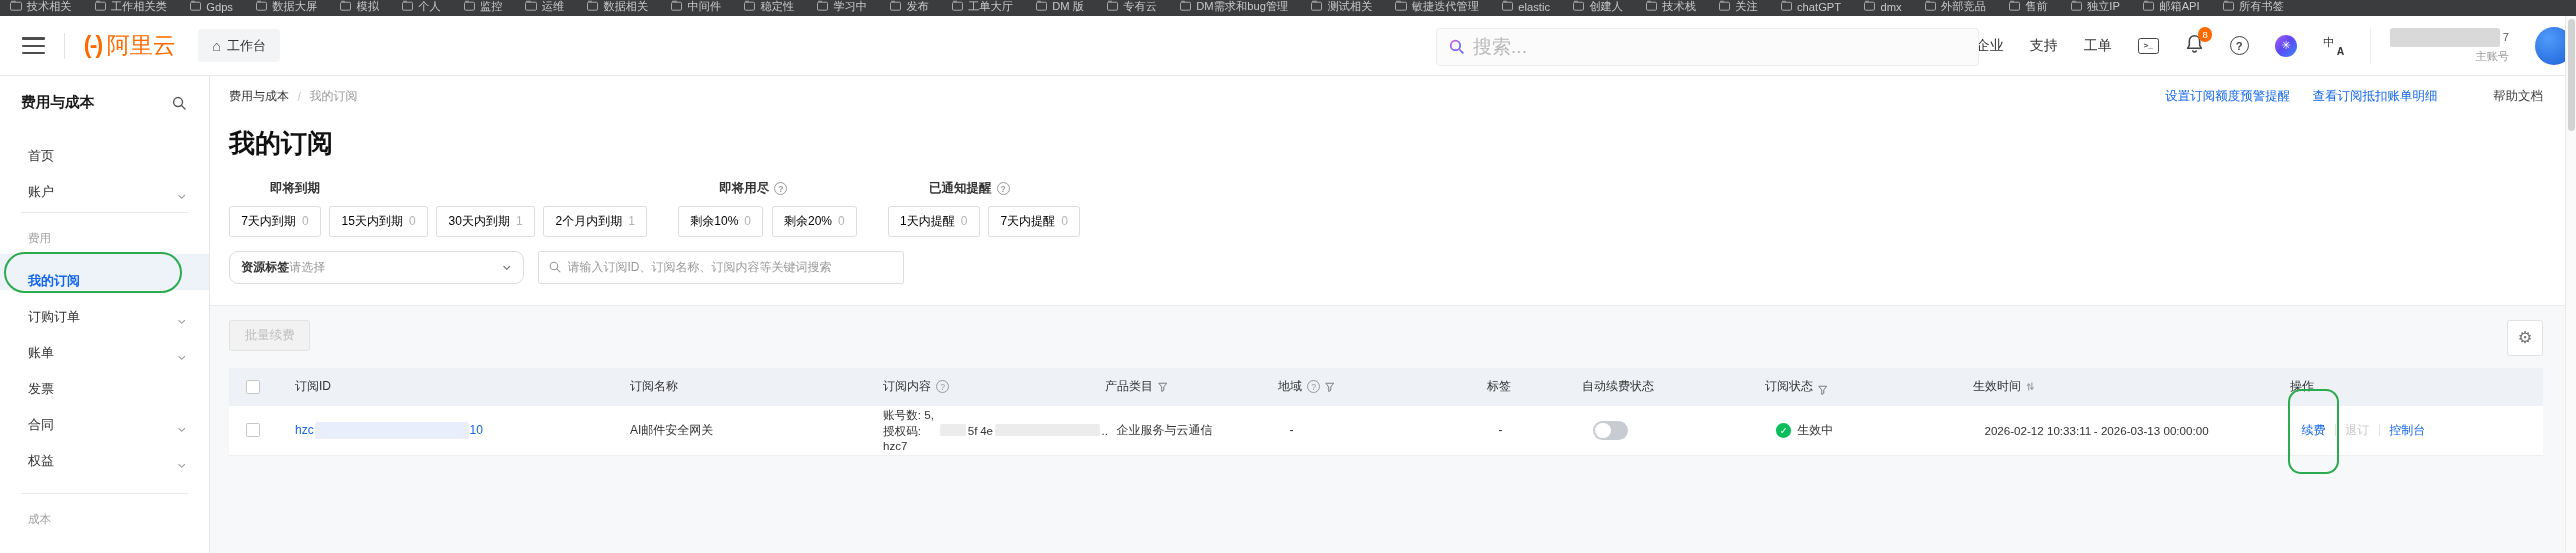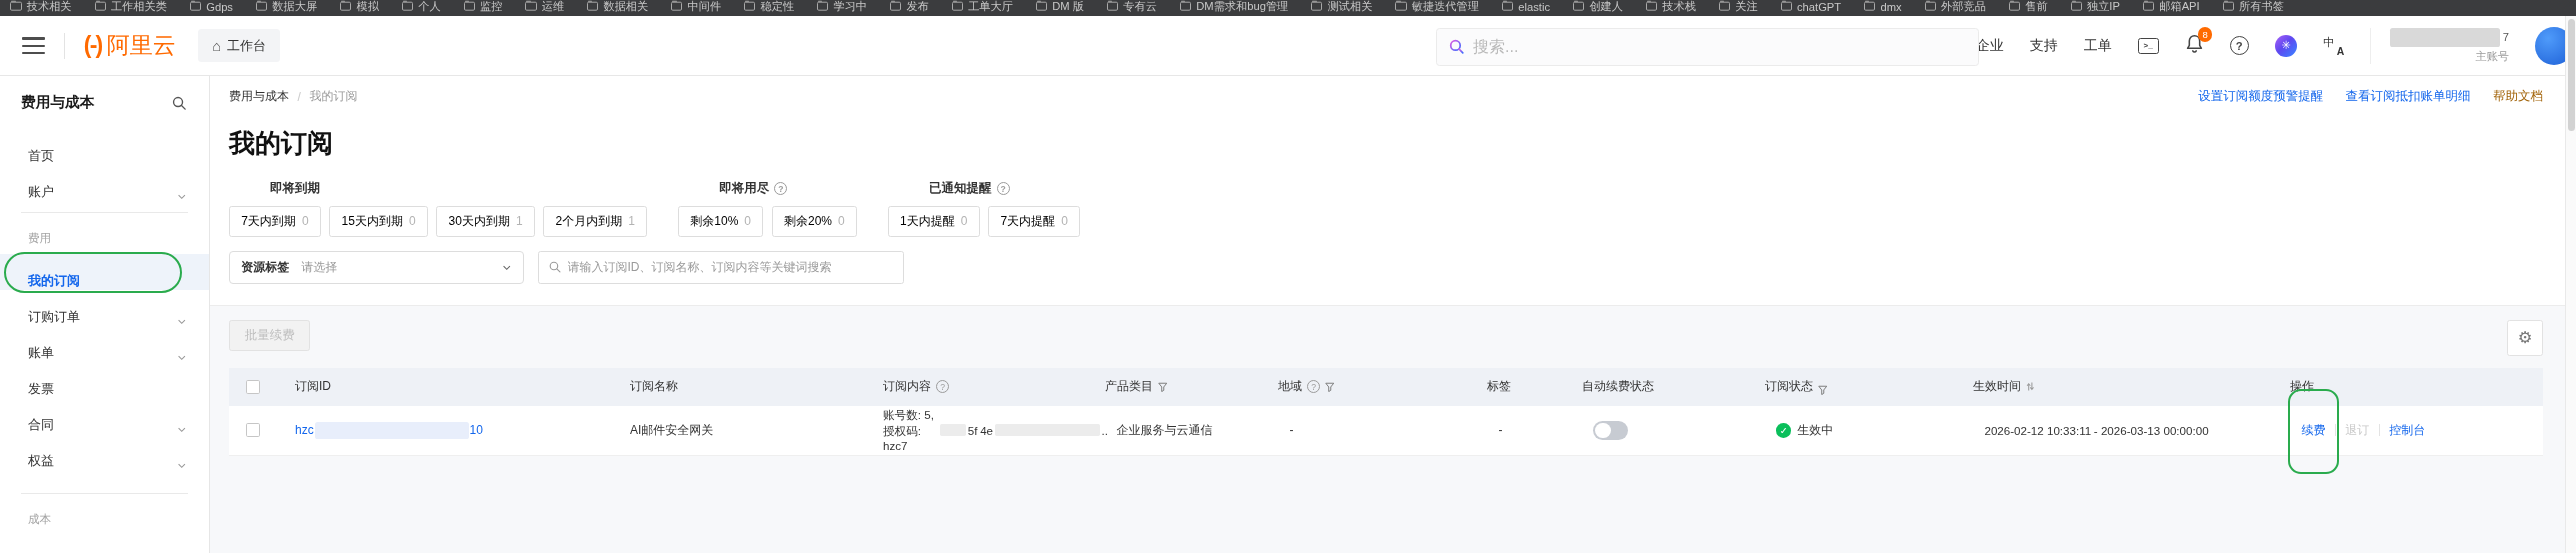--- a/index.html
+++ b/index.html
@@ -32,21 +32,21 @@
   .brand { display: flex; align-items: baseline; gap: 5.2px; color: #ff6a00; cursor: pointer; }
   .brand-mark { font-weight: 800; font-size: 23px; letter-spacing: -1.7px; }
   .brand-name { font-weight: 400; font-size: 23px; }
   .workbench-chip { margin-left: 22.4px; background: #f3f4f6; border-radius: 3.5px; height: 33px;
     display: flex; align-items: center; gap: 6px; padding: 0 14px; font-size: 13px; color: #333; cursor: pointer; }
   .house { font-size: 14.7px; color: #555; line-height: 1; }
   .global-search { position: absolute; left: 1436px; top: 11.2px; width: 543px; height: 38px;
     background: #fbfbfc; border: 0.9px solid #ebebeb; border-radius: 3.5px;
     display: flex; align-items: center; gap: 8.6px; padding: 0 12px; }
   .global-search input { border: none; outline: none; background: transparent; flex: 1;
-    font-size: 16px; color: #6d28d9; font-family: inherit; }
+    font-size: 19px; color: #6d28d9; font-family: inherit; }
   .global-search input::placeholder { color: #b9b9b9; }
   .hdr-right { margin-left: auto; display: flex; align-items: center; gap: 26px; font-size: 14px; color: #333; }
   .hdr-nav-item { cursor: pointer; }
   .term-ico { width: 21px; height: 16.4px; border: 1.7px solid #444; border-radius: 2.6px;
     font-family: "Liberation Mono", monospace; font-size: 7.8px; font-weight: 700; color: #444;
     display: flex; align-items: center; justify-content: center; cursor: pointer; }
   .bell-wrap { position: relative; cursor: pointer; }
   .badge { position: absolute; top: -7px; right: -8.6px; min-width: 14.7px; height: 14.7px;
     background: #ff6a00; color: #fff; border-radius: 7.8px; font-size: 9.5px; display: flex;
     align-items: center; justify-content: center; padding: 0 2.6px; }
@@ -89,36 +89,36 @@
     border: 2.6px solid #2aab4d; border-radius: 21px; pointer-events: none; }
 
   .main { flex: 1; display: flex; flex-direction: column; min-width: 0; }
   .main-top { background: #fff; padding: 12px 33px 21px 19px; border-bottom: 0.9px solid #ececec; }
   .crumb-row { display: flex; align-items: flex-start; justify-content: space-between; }
   .breadcrumb { font-size: 12px; color: #333; display: flex; gap: 8.6px; align-items: center; }
   .crumb-sep { color: #c9c9c9; }
   .crumb-last { color: #999; }
   .hdr-links { display: flex; gap: 22.4px; font-size: 12.5px; align-items: center; }
   .link-blue { color: #1366ec; cursor: pointer; }
-  .link-plain { color: #a16207; cursor: pointer; }
+  .link-plain { color: #404040; cursor: pointer; margin-left: 33px; }
   .page-title { margin-top: 21px; font-size: 26px; font-weight: 700; color: #111; }
 
   .filter-groups { margin-top: 19px; display: flex; gap: 31px; }
   .fgroup-label { font-size: 12.5px; font-weight: 700; color: #333; display: flex;
     align-items: center; gap: 5.2px; height: 17px; margin-left: 41px; }
   .fgroup-btns { margin-top: 8.6px; display: flex; gap: 8.6px; }
   .fbtn { height: 31px; border: 0.9px solid #ddd; border-radius: 2.6px; background: #fff;
     padding: 0 11.2px; display: flex; align-items: center; gap: 6px; font-size: 12px; cursor: pointer; }
   .fbtn .cnt { color: #b3b3b3; }
   .info-ico { width: 13px; height: 13px; border: 0.9px solid #9b9b9b; border-radius: 50%;
     color: #9b9b9b; font-size: 8.6px; display: inline-flex; align-items: center; justify-content: center; }
 
   .filter-row2 { margin-top: 14px; display: flex; gap: 14px; }
-  .tag-select { width: 295px; height: 33px; border: 0.9px solid #ddd; border-radius: 4px;
-    display: flex; align-items: center; gap: 12px; padding: 0 11.2px; cursor: pointer; }
+  .tag-select { width: 295px; height: 33px; border: 0.9px solid #ddd; border-radius: 9px;
+    display: flex; align-items: center; padding: 0 11.2px; cursor: pointer; }
   .tag-select .ts-label { font-weight: 600; color: #333; font-size: 12px; }
   .tag-select .ts-value { color: #9a9a9a; font-size: 12px; }
   .tag-select .chev { margin-left: auto; }
   .kw-search { width: 366px; height: 33px; border: 0.9px solid #ddd; border-radius: 2.6px;
     display: flex; align-items: center; gap: 7px; padding: 0 9.5px; background: #fff; }
   .kw-search input { border: none; outline: none; flex: 1; font-size: 12px; color: #333;
     font-family: inherit; background: transparent; }
   .kw-search input::placeholder { color: #9a9a9a; }
 
   .main-bottom { flex: 1; background: #f7f8fa; padding: 14px 33px 0 19px; }

